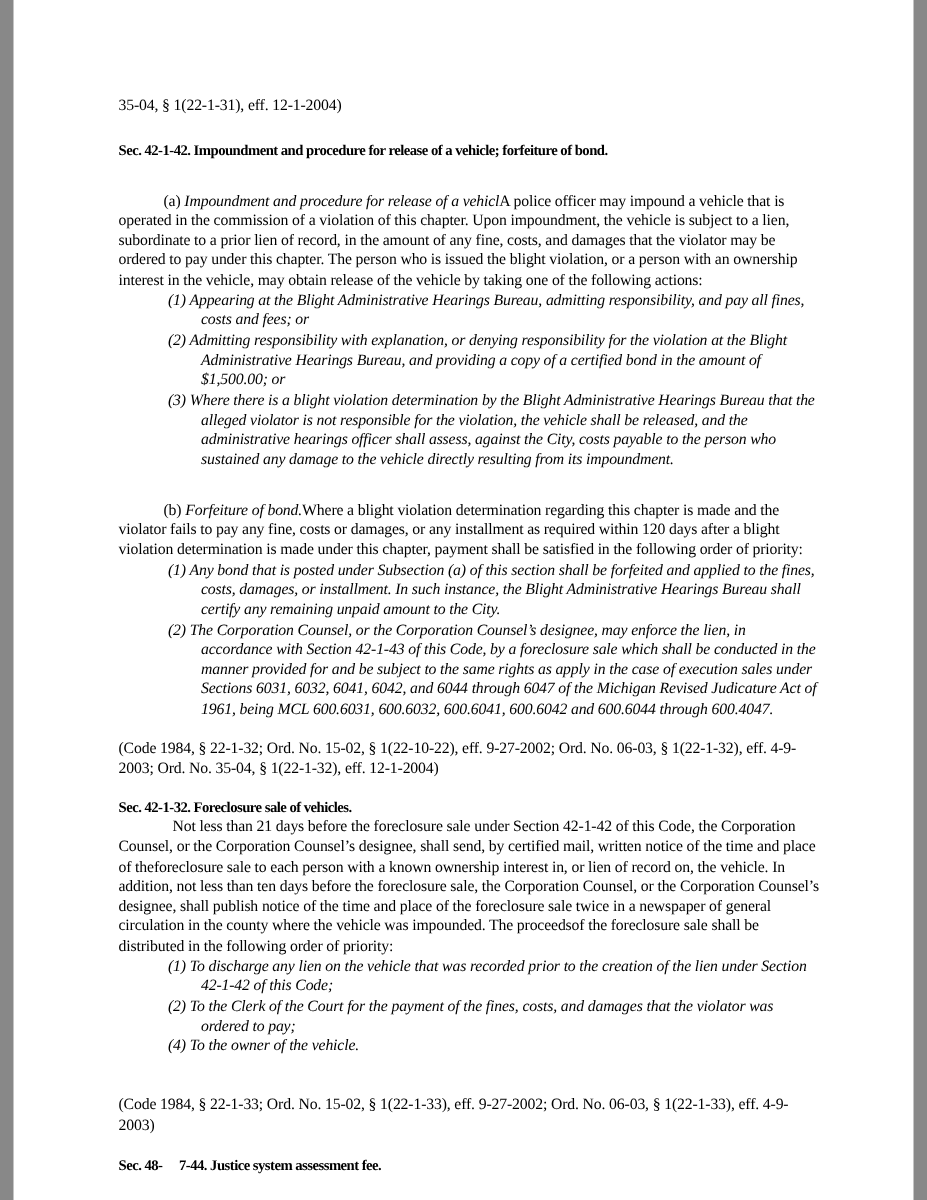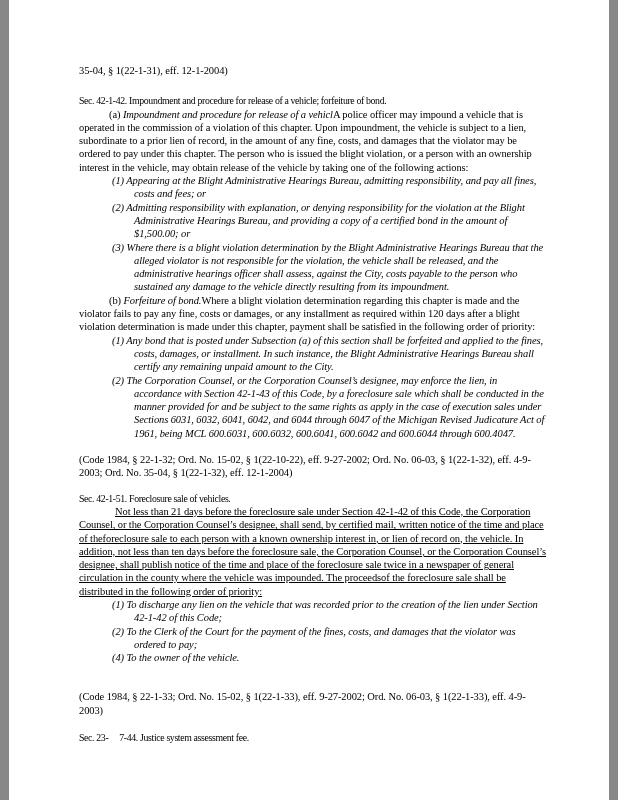--- a/index.html
+++ b/index.html
@@ -5,28 +5,28 @@
   html,body{margin:0;padding:0;background:#888;}
   .page{
     width:600px;height:800px;background:#ffffff;color:#000000;
     box-sizing:border-box;padding:64px 62px 0 70px;
     font-family:"Liberation Serif","DejaVu Serif",serif;
     font-size:10.5px;line-height:13.3px;letter-spacing:-0.1px;
     overflow:hidden;margin:0 auto;
   }
   p{margin:0;}
   .sec-heading{
-    font-weight:normal;font-size:9.8px;letter-spacing:-0.35px;
+    font-weight:bold;font-size:9.8px;letter-spacing:-0.35px;
     margin:0;
   }
   .h42{margin-top:17px;}
   .h43{margin-top:12px;}
   .h44{margin-top:14px;}
-  .para-indent{text-indent:30px;}
-  .para-indent-lg{text-indent:36px;text-decoration:underline;}
+  .para-indent{text-indent:30px;margin-top:20px;}
+  .para-indent-lg{text-indent:36px;}
   .it{font-style:italic;}
   .list{margin:0;}
   .li{padding-left:55px;text-indent:-22px;font-style:italic;}
   .code-note{margin-top:13px;}
   .code-note-2{margin-top:26px;}
   .hgap{display:inline-block;width:11px;}
 </style>
 </head>
 <body>
 
@@ -46,27 +46,27 @@
 
   <p class="para-indent"><span>(b)</span> <span class="it">Forfeiture of bond.</span><span>Where a blight violation determination regarding this chapter is made and the violator fails to pay any fine, costs or damages, or any installment as required within 120 days after a blight violation determination is made under this chapter, payment shall be satisfied in the following order of priority:</span></p>
 
   <div class="list">
     <p class="li"><span>(1)</span> <span>Any bond that is posted under Subsection (a) of this section shall be forfeited and applied to the fines, costs, damages, or installment. In such instance, the Blight Administrative Hearings Bureau shall certify any remaining unpaid amount to the City.</span></p>
     <p class="li"><span>(2)</span> <span>The Corporation Counsel, or the Corporation Counsel’s designee, may enforce the lien, in accordance with Section 42-1-43 of this Code, by a foreclosure sale which shall be conducted in the manner provided for and be subject to the same rights as apply in the case of execution sales under Sections 6031, 6032, 6041, 6042, and 6044 through 6047 of the Michigan Revised Judicature Act of 1961, being MCL 600.6031, 600.6032, 600.6041, 600.6042 and 600.6044 through 600.4047.</span></p>
   </div>
 
   <p class="code-note">(Code 1984, § 22-1-32; Ord. No. 15-02, § 1(22-10-22), eff. 9-27-2002; Ord. No. 06-03, § 1(22-1-32), eff. 4-9-2003; Ord. No. 35-04, § 1(22-1-32), eff. 12-1-2004)</p>
 
-  <p class="sec-heading h43">Sec. 42-1-51. Foreclosure sale of vehicles.</p>
+  <p class="sec-heading h43">Sec. 42-1-32. Foreclosure sale of vehicles.</p>
 
   <p class="para-indent-lg">Not less than 21 days before the foreclosure sale under Section 42-1-42 of this Code, the Corporation Counsel, or the Corporation Counsel’s designee, shall send, by certified mail, written notice of the time and place of theforeclosure sale to each person with a known ownership interest in, or lien of record on, the vehicle. In addition, not less than ten days before the foreclosure sale, the Corporation Counsel, or the Corporation Counsel’s designee, shall publish notice of the time and place of the foreclosure sale twice in a newspaper of general circulation in the county where the vehicle was impounded. The proceedsof the foreclosure sale shall be distributed in the following order of priority:</p>
 
   <div class="list">
     <p class="li"><span>(1)</span> <span>To discharge any lien on the vehicle that was recorded prior to the creation of the lien under Section 42-1-42 of this Code;</span></p>
     <p class="li"><span>(2)</span> <span>To the Clerk of the Court for the payment of the fines, costs, and damages that the violator was ordered to pay;</span></p>
     <p class="li"><span>(4)</span> <span>To the owner of the vehicle.</span></p>
   </div>
 
   <p class="code-note code-note-2">(Code 1984, § 22-1-33; Ord. No. 15-02, § 1(22-1-33), eff. 9-27-2002; Ord. No. 06-03, § 1(22-1-33), eff. 4-9-2003)</p>
 
-  <p class="sec-heading h44"><span>Sec. 23-</span><span class="hgap"></span><span>7-44. Justice system assessment fee.</span></p>
+  <p class="sec-heading h44"><span>Sec. 48-</span><span class="hgap"></span><span>7-44. Justice system assessment fee.</span></p>
 
 </div>
 
 </body></html>

